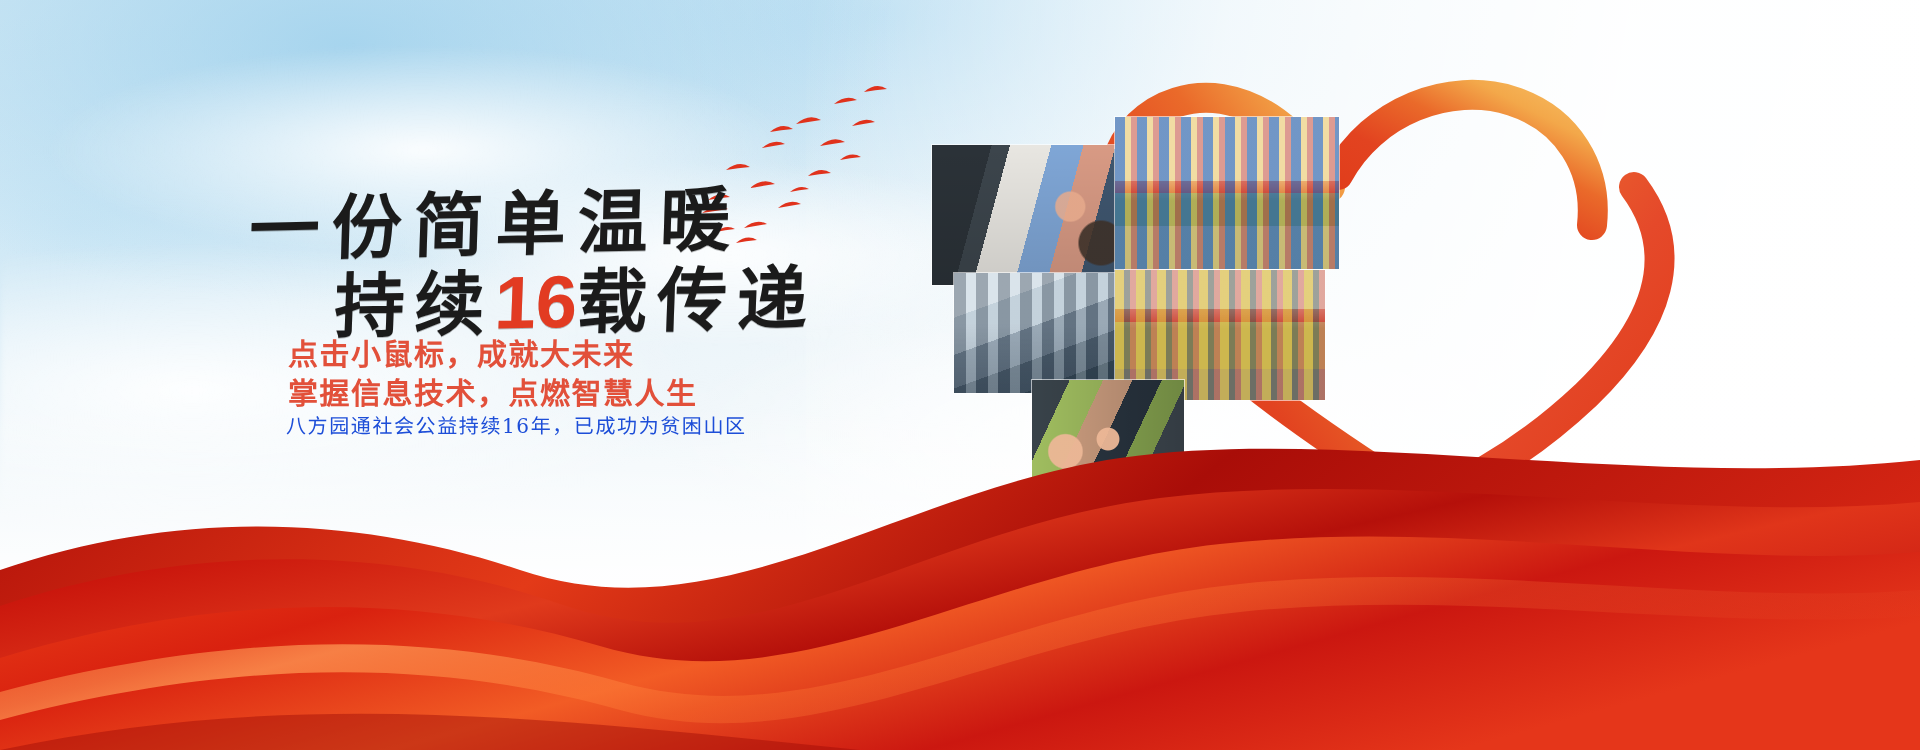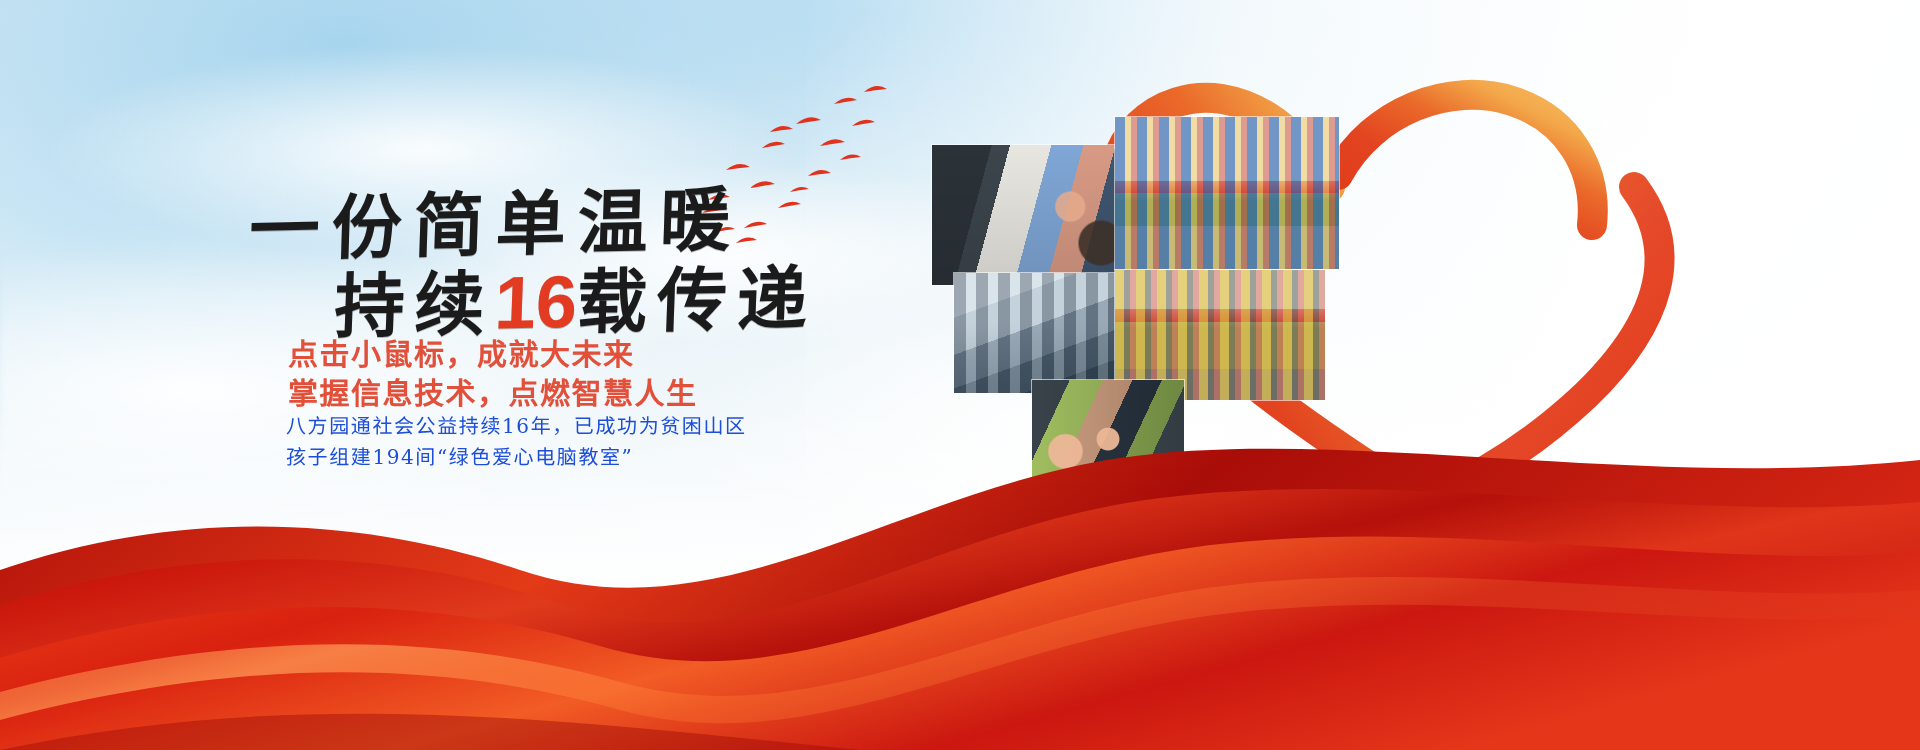--- a/index.html
+++ b/index.html
@@ -294,21 +294,20 @@
     <div class="headline-1">一份简单温暖</div>
 
     <div class="headline-2">
       <span>持续</span><span class="hl-num">16</span><span>载传递</span>
     </div>
 
     <div class="sub-line l1">点击小鼠标，成就大未来</div>
     <div class="sub-line l2">掌握信息技术，点燃智慧人生</div>
 
     <div class="body-line b1">八方园通社会公益持续16年，已成功为贫困山区</div>
-    <div class="body-line b2">孩子组建194间“绿色爱心电脑教室”</div>
   </div>
 
   <div class="ribbon">
     <svg width="1920" height="330" viewBox="0 0 1920 330" preserveAspectRatio="none" aria-hidden="true">
       <defs>
         <linearGradient id="silkA" x1="0" y1="0" x2="1" y2="0.6">
           <stop offset="0%" stop-color="#d9170b"></stop>
           <stop offset="18%" stop-color="#c9150c"></stop>
           <stop offset="40%" stop-color="#e03a1c"></stop>
           <stop offset="58%" stop-color="#b5100a"></stop>

